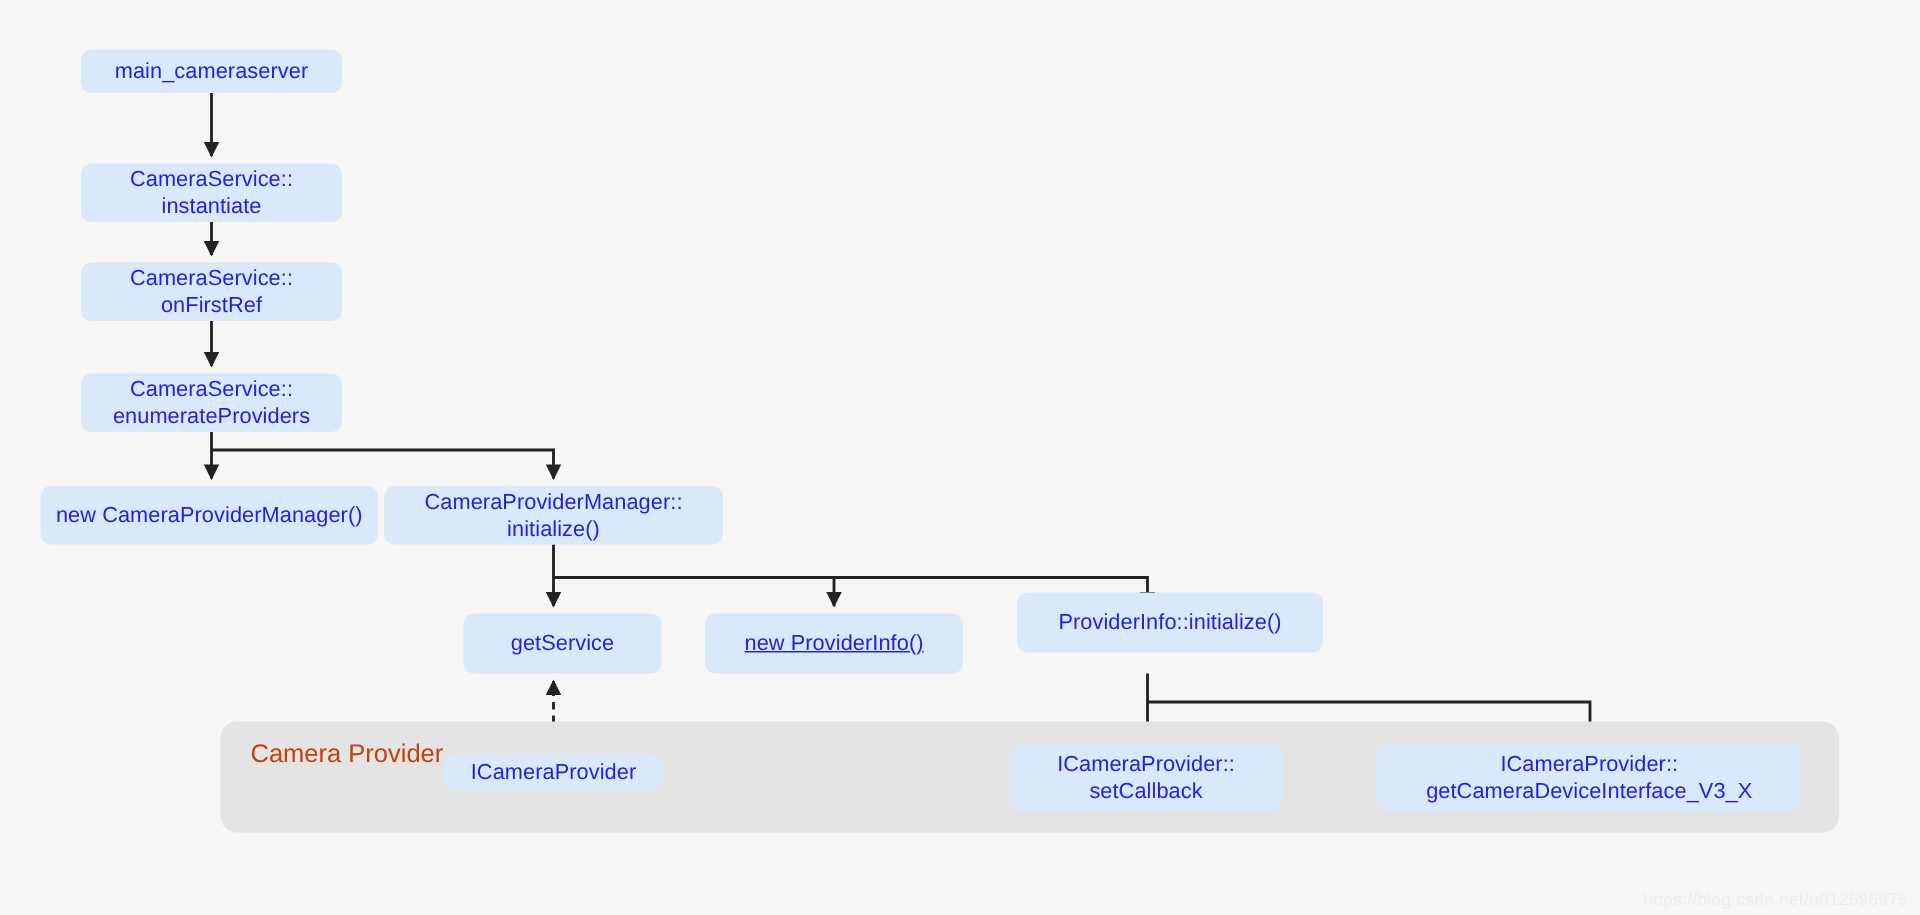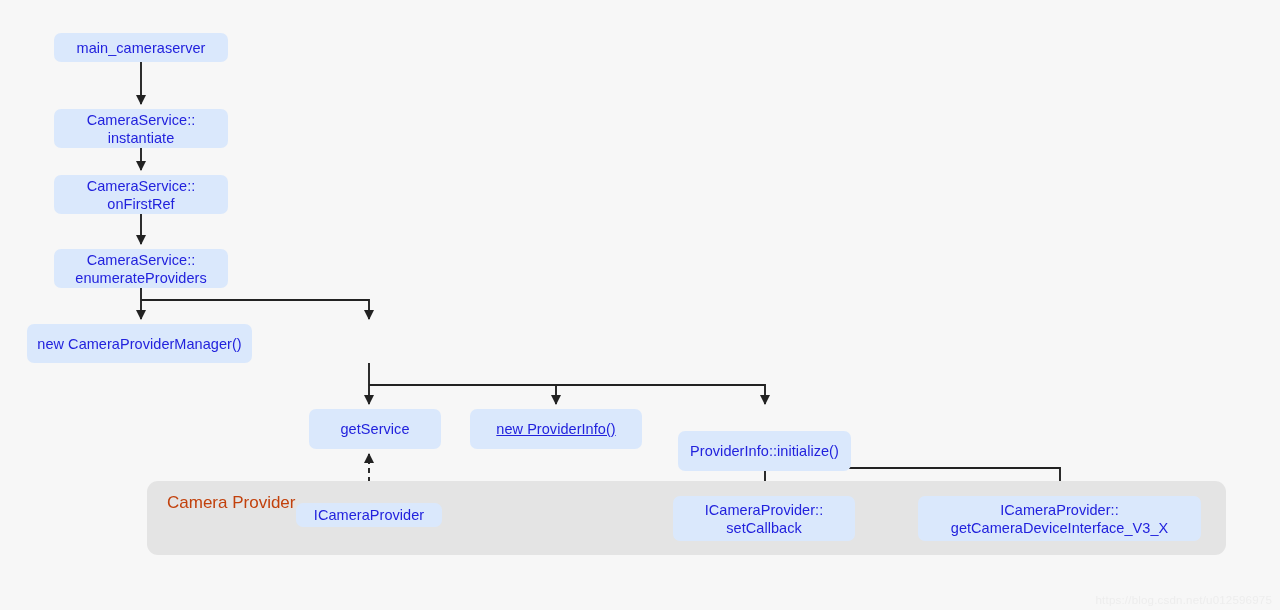--- a/index.html
+++ b/index.html
@@ -115,26 +115,28 @@
 instantiate</div>
 
   <div class="node" style="left:54px; top:175px; width:174px; height:39px;">CameraService::
 onFirstRef</div>
 
   <div class="node" style="left:54px; top:249px; width:174px; height:39px;">CameraService::
 enumerateProviders</div>
 
   <div class="node" style="left:27px; top:324px; width:225px; height:39px;">new CameraProviderManager()</div>
 
+  <div class="node" style="left:256px; top:324px; width:226px; height:39px;">CameraProviderManager::
+initialize()</div>
 
   <div class="node" style="left:309px; top:409px; width:132px; height:40px;">getService</div>
 
   <div class="node" style="left:470px; top:409px; width:172px; height:40px;text-decoration:underline;">new ProviderInfo()</div>
 
-  <div class="node" style="left:678px; top:431px; width:173px; height:40px;">ProviderInfo::initialize()</div>
+  <div class="node" style="left:678px; top:395px; width:204px; height:40px;">ProviderInfo::initialize()</div>
 
   <div class="node" style="left:296px; top:503px; width:146px; height:24px;">ICameraProvider</div>
 
   <div class="node" style="left:673px; top:496px; width:182px; height:45px;">ICameraProvider::
 setCallback</div>
 
   <div class="node" style="left:918px; top:496px; width:283px; height:45px;">ICameraProvider::
 getCameraDeviceInterface_V3_X</div>
 
   <div class="watermark">https://blog.csdn.net/u012596975</div>

